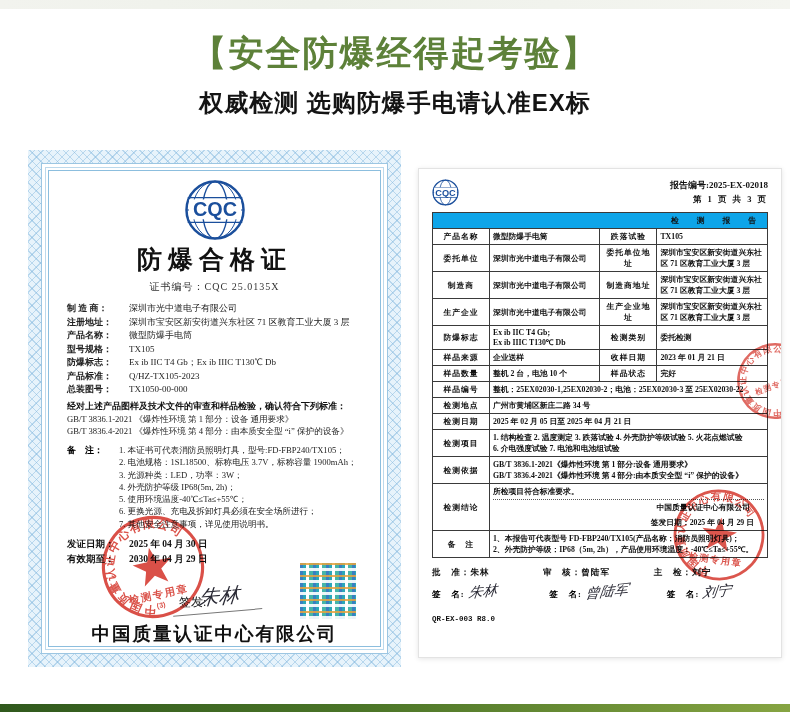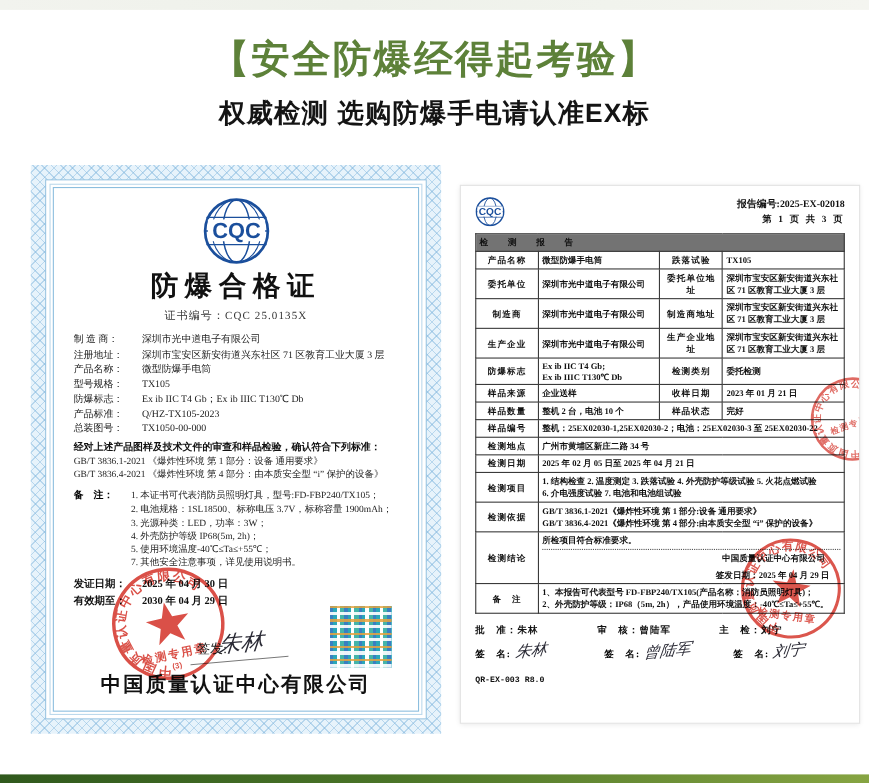--- a/index.html
+++ b/index.html
@@ -27,21 +27,21 @@
     padding:8px 18px 6px 18px; overflow:hidden; }
 
   .cqc-logo { display:block; margin:0 auto; }
   .cert-title { text-align:center; font-size:25px; font-weight:bold; color:#111;
     letter-spacing:6px; font-family:"Liberation Sans",sans-serif; margin-top:2px; }
   .cert-no { text-align:center; font-size:10px; color:#333; margin-top:4px;
     letter-spacing:1px; font-family:"Liberation Serif",serif; }
 
   .cert-fields { margin-top:8px; font-family:"Liberation Serif",serif; }
   .field-row { display:flex; font-size:9px; line-height:1.5; color:#222; }
-  .f-label { font-weight:normal; white-space:nowrap; width:62px; flex:none; }
+  .f-label { font-weight:bold; white-space:nowrap; width:62px; flex:none; }
   .f-value { flex:1; }
 
   .confirm-line { font-size:9px; font-weight:bold; color:#111; margin-top:3px;
     font-family:"Liberation Serif",serif; }
   .std-list { font-family:"Liberation Serif",serif; }
   .std-line { font-size:8.6px; color:#222; line-height:1.5; }
 
   .remarks { display:flex; margin-top:6px; font-family:"Liberation Serif",serif; }
   .remark-label { font-size:9px; font-weight:bold; width:52px; flex:none; }
   .remark-lines { flex:1; }
@@ -77,21 +77,21 @@
     padding:10px 13px; overflow:hidden; }
   .rep-head { display:flex; justify-content:space-between; align-items:flex-start;
     margin-bottom:6px; }
   .rep-head-right { text-align:right; font-family:"Liberation Serif",serif; }
   .rep-no { font-size:9px; font-weight:bold; color:#111; }
   .rep-pages { font-size:8.5px; font-weight:bold; color:#111; margin-top:2px; letter-spacing:2px; }
 
   table.rep { width:100%; border-collapse:collapse; font-family:"Liberation Serif",serif; }
   table.rep td { border:1px solid #3a3a3a; font-size:7.8px; color:#111;
     padding:2px 3px; vertical-align:middle; font-weight:bold; }
-  td.rt-title { text-align:left; background:#737373; font-size:14px;
+  td.rt-title { text-align:right; background:#0ea5e9; font-size:14px;
     letter-spacing:8px; padding:5px 0; }
   td.lab { text-align:center; letter-spacing:1px; width:17%; }
   td.val { width:33%; }
   .pre { white-space:pre-line; }
 
   .concl-wrap { position:relative; }
   .concl-text { font-weight:bold; }
   .concl-dots { border-bottom:1px dotted #555; margin:2px 0 2px 0; }
   .concl-org { text-align:right; padding-right:14px; }
   .concl-date { text-align:right; padding-right:10px; margin-top:4px; }
@@ -181,20 +181,21 @@
         </div>
 
       <div class="remarks">
         <span class="remark-label">备　注：</span>
         <div class="remark-lines">
             <div class="remark-line">1. 本证书可代表消防员照明灯具，型号:FD-FBP240/TX105；</div>
             <div class="remark-line">2. 电池规格：1SL18500、标称电压 3.7V，标称容量 1900mAh；</div>
             <div class="remark-line">3. 光源种类：LED，功率：3W；</div>
             <div class="remark-line">4. 外壳防护等级 IP68(5m, 2h)；</div>
             <div class="remark-line">5. 使用环境温度-40℃≤Ta≤+55℃；</div>
+            <div class="remark-line">6. 更换光源、充电及拆卸灯具必须在安全场所进行；</div>
             <div class="remark-line">7. 其他安全注意事项，详见使用说明书。</div>
           </div>
       </div>
 
       <div class="dates">
           <div class="date-row">
           <span class="d-label">发证日期：</span>
           <span class="d-value">2025 年 04 月 30 日</span>
         </div>
           <div class="date-row">

